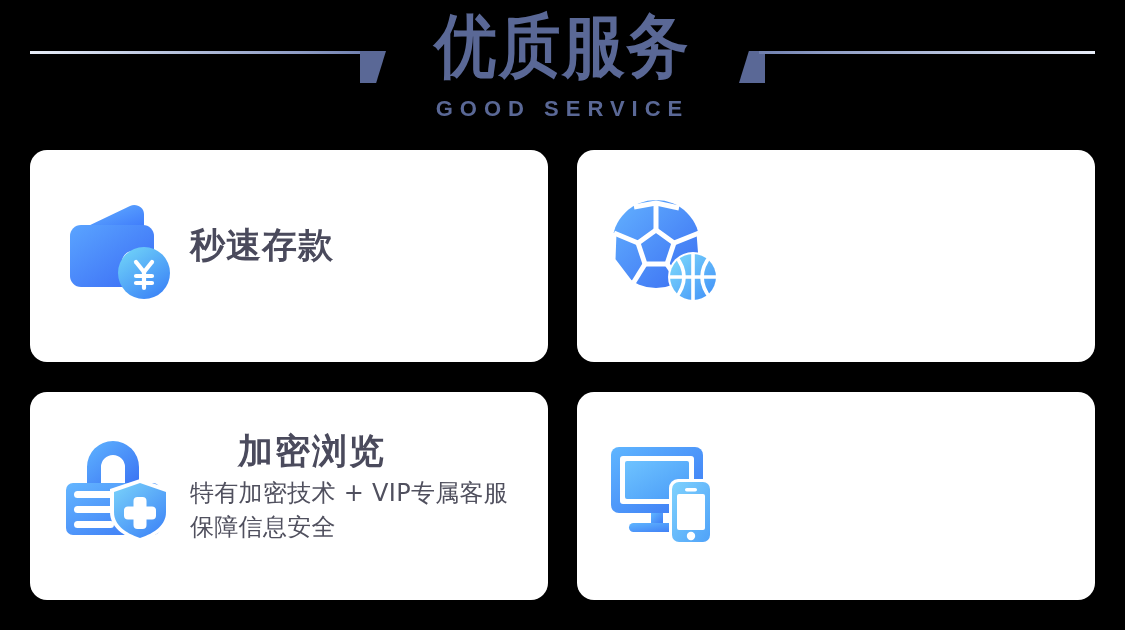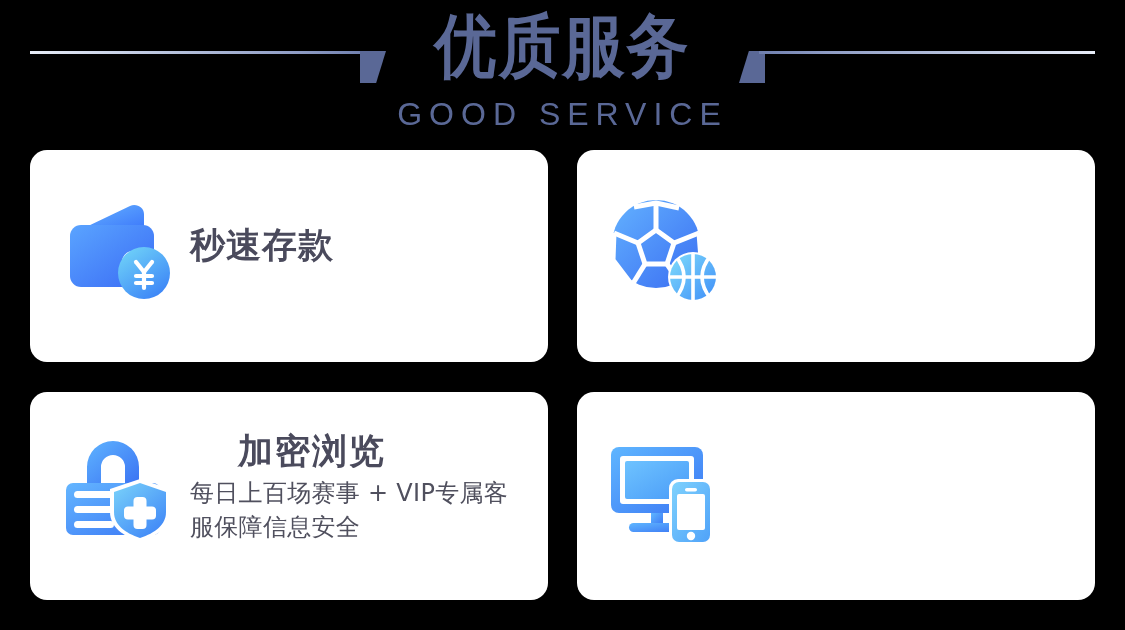--- a/index.html
+++ b/index.html
@@ -33,21 +33,21 @@
   .title-cn {
     position:relative; z-index:3;
     font-size:62px; font-weight:bold; color:#5a6896;
     letter-spacing:2px; line-height:1;
     padding:0 30px;
     font-family:"DejaVu Sans","Liberation Sans",sans-serif;
     transform:scaleY(1.12);
   }
   .title-en {
     margin-top:6px;
-    font-size:32px; font-weight:normal; color:#5a6896;
+    font-size:22px; font-weight:bold; color:#5a6896;
     letter-spacing:7px; line-height:1;
     font-family:"Liberation Sans",sans-serif;
   }
 
   
   .grid {
     position:absolute; left:30px; top:150px;
     width:1065px; height:450px;
     display:grid;
     grid-template-columns:518px 518px;
@@ -210,21 +210,21 @@
           <path d="M82 50 L112 60 L112 83 C112 98 99 107 82 113 C65 107 52 98 52 83 L52 60 Z" fill="#ffffff"></path>
           <path d="M82 54 L108 63 L108 83 C108 96 97 104 82 109 C67 104 56 96 56 83 L56 63 Z" fill="url(#g3c)"></path>
           <g fill="#ffffff">
             <rect x="75.5" y="68" width="13" height="32" rx="4"></rect>
             <rect x="66" y="77.5" width="32" height="13" rx="4"></rect>
           </g>
         </svg>
       </div>
       <div class="card-text">
         <div class="card-title">加密浏览</div>
-        <div class="card-desc">每日上百场赛事 + VIP专属客服保障信息安全</div>
+        <div class="card-desc">特有加密技术 + VIP专属客服保障信息安全</div>
       </div>
     </div>
 
     <div class="card card-4">
       <div class="card-icon">
         <svg viewBox="0 0 118 118" xmlns="http://www.w3.org/2000/svg">
           <defs>
             <linearGradient id="g4a" x1="0" y1="0" x2="1" y2="1">
               <stop offset="0%" stop-color="#5fb6ff"></stop>
                 <stop offset="100%" stop-color="#3c78f4"></stop>

